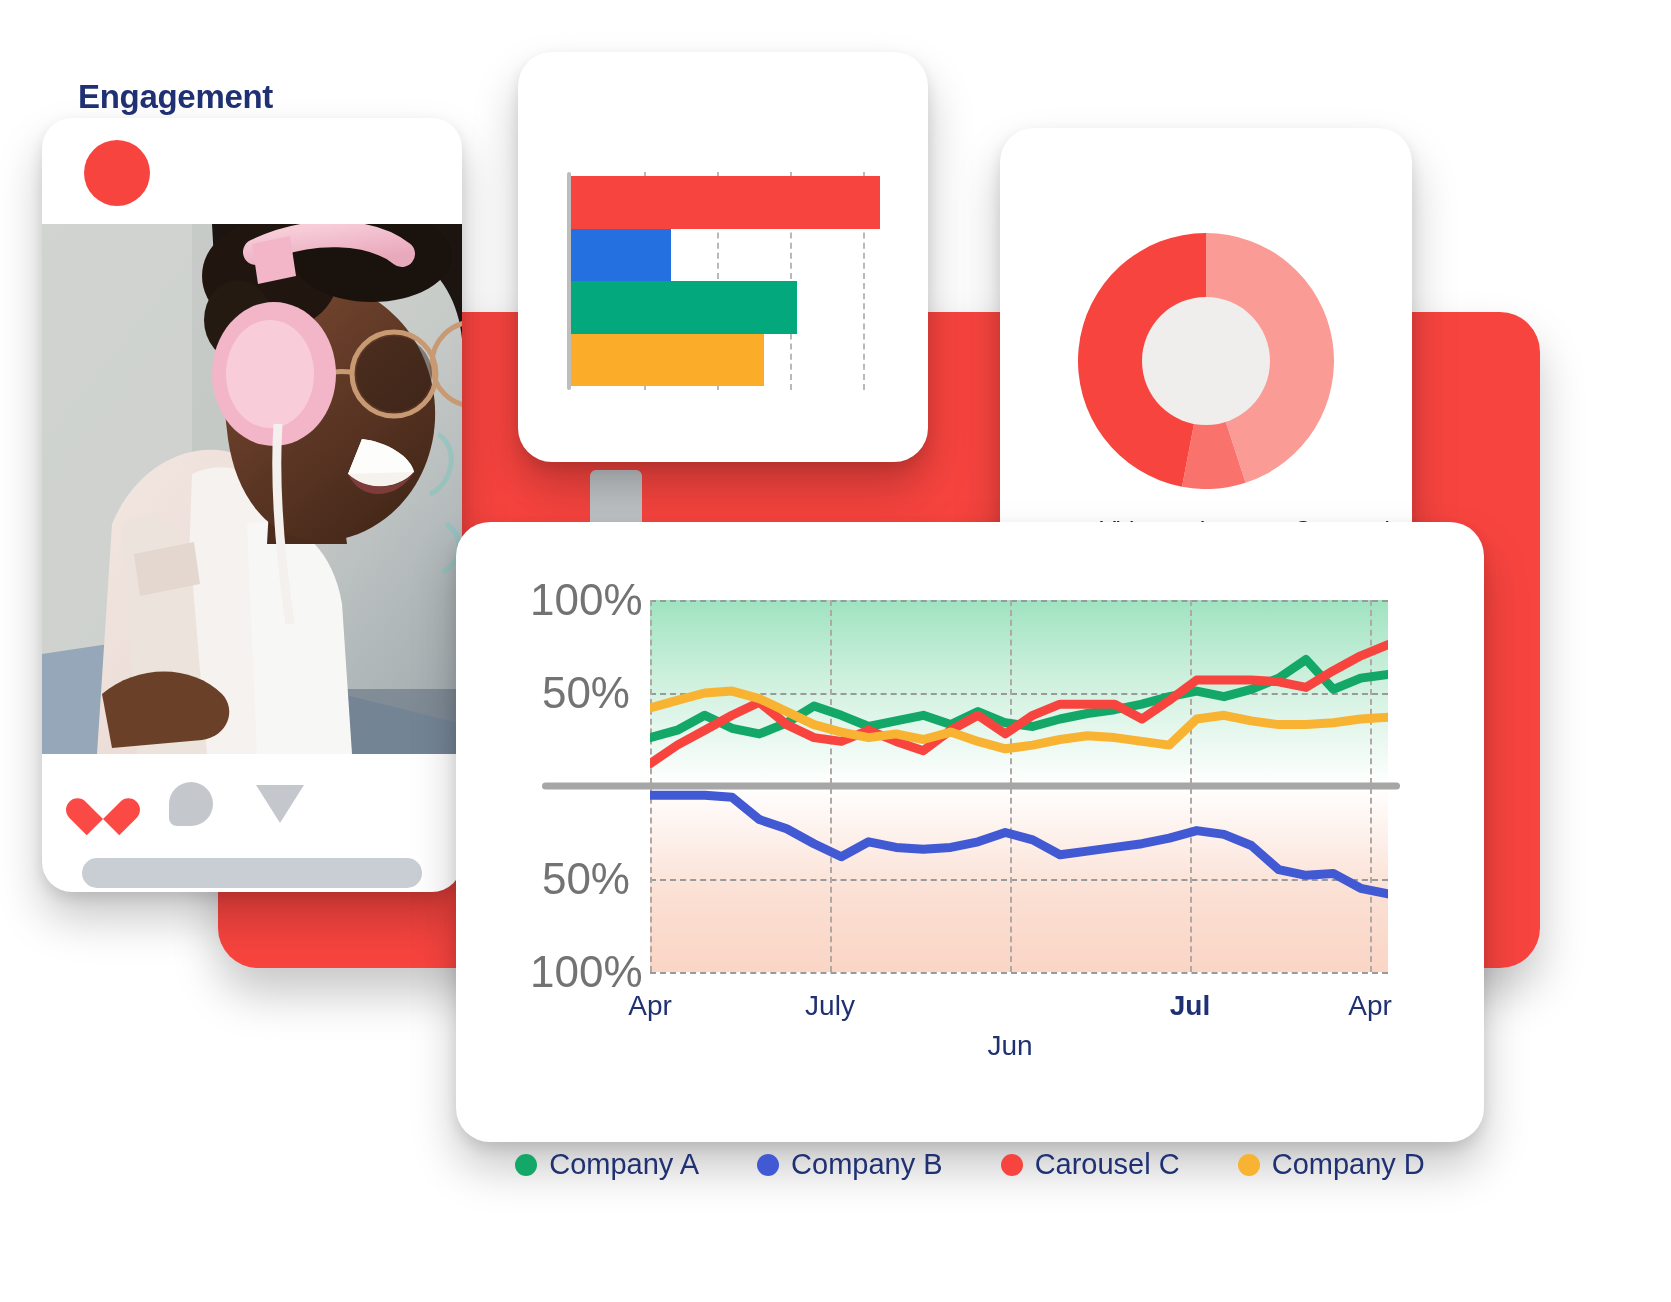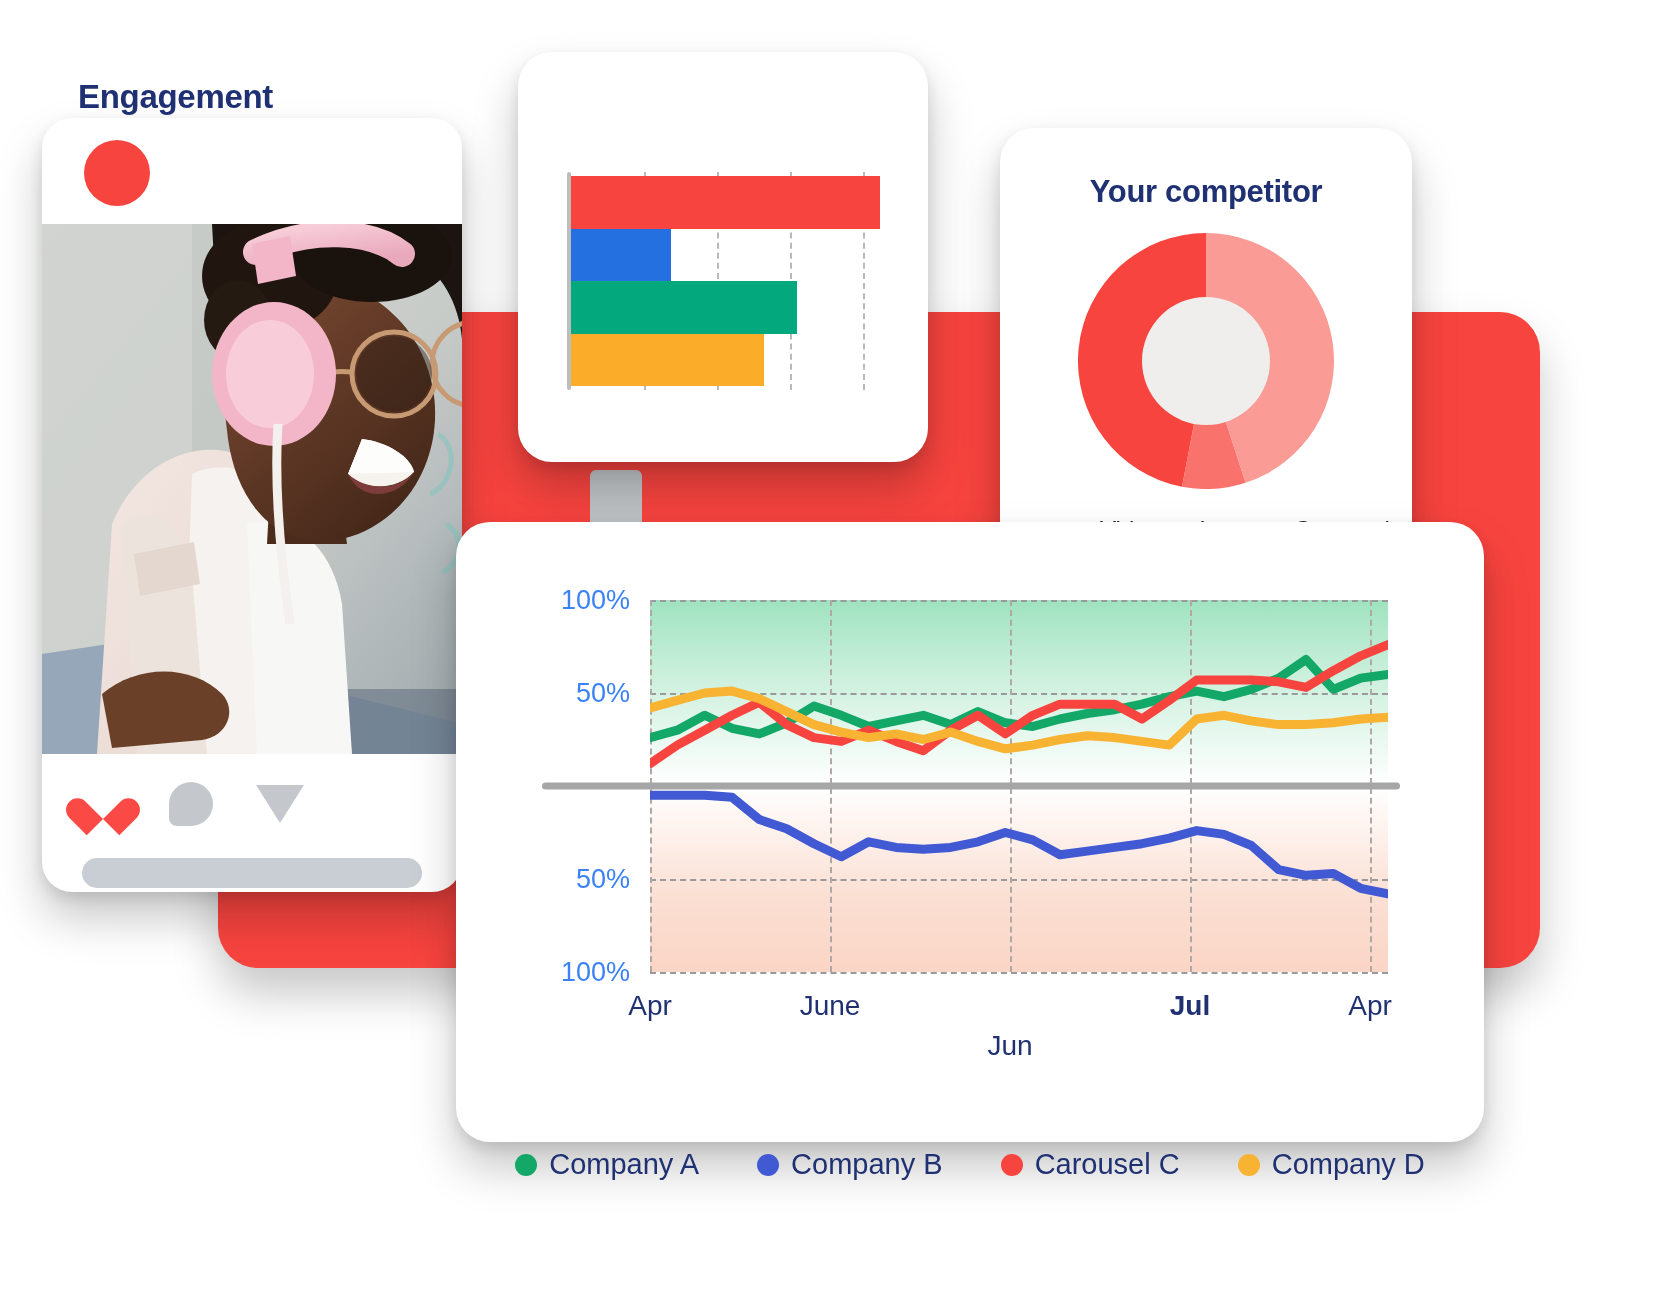--- a/index.html
+++ b/index.html
@@ -100,21 +100,21 @@
     position:absolute;left:650px;top:600px;width:738px;height:372px;
   }
   .band-top{position:absolute;left:0;top:0;width:100%;height:50%;
     background:linear-gradient(to bottom,#9fe3c0 0%,#cdf0dd 42%,#ffffff 100%);}
   .band-bot{position:absolute;left:0;top:50%;width:100%;height:50%;
     background:linear-gradient(to bottom,#ffffff 0%,#fbe0d4 58%,#fad5c5 100%);}
   .hline{position:absolute;left:0;width:100%;border-top:2px dashed #9a9a9a;}
   .vline{position:absolute;top:0;height:100%;border-left:2px dashed #b0a8a4;}
   .zeroline{position:absolute;left:-108px;top:50%;width:calc(100% + 120px);height:7px;
     background:#a6a6a6;border-radius:4px;transform:translateY(-50%);}
-  .ylab{position:absolute;color:#3b82f6;font-size:27px;transform:translateY(-50%);text-align:right;}
+  .ylab{position:absolute;color:#737373;font-size:44px;transform:translateY(-50%);text-align:right;}
   .xlab{position:absolute;color:#1f3173;font-size:28px;transform:translateX(-50%);}
   .legend{
     position:absolute;left:456px;top:1148px;width:1028px;
     display:flex;justify-content:center;gap:58px;align-items:center;
   }
   .legend-item{display:flex;align-items:center;gap:12px;}
   .legend-dot{width:22px;height:22px;border-radius:50%;}
   .legend-text{color:#1f3173;font-size:29px;}
 </style>
 </head>
@@ -221,21 +221,20 @@
     <div class="eng-grid" style="left:296px"></div>
     <div class="eng-bars" id="eng-bars">
         <div class="eng-bar" style="width: 94.6667%; background: rgb(248, 68, 63);"></div>
         <div class="eng-bar" style="width: 30.6667%; background: rgb(36, 112, 224);"></div>
         <div class="eng-bar" style="width: 69.3333%; background: rgb(3, 169, 124);"></div>
         <div class="eng-bar" style="width: 59.1111%; background: rgb(251, 173, 42);"></div>
       </div>
   </div>
 
   <div class="card comp-card">
-    <div class="card-title comp-title">Your competitor</div>
 
     <div class="donut-wrap">
       <svg width="256" height="256" viewBox="0 0 256 256">
         <g id="donut-slices">
             <path d="M128,128 L128,0 A128,128 0 0,1 167.55417527999327,249.73523408577967 Z" fill="#fb9b96"></path>
             <path d="M128,128 L167.55417527999327,249.73523408577967 A128,128 0 0,1 104.01519173302728,253.73276809327217 Z" fill="#f9736c"></path>
             <path d="M128,128 L104.01519173302728,253.73276809327217 A128,128 0 0,1 127.99999999999997,0 Z" fill="#f8443f"></path>
           </g>
       </svg>
       <div class="donut-hole"></div>
@@ -306,21 +305,21 @@
   </div>
 
   <div id="y-labels">
       <div class="ylab" style="left: 530px; width: 100px; top: 600px;">100%</div>
       <div class="ylab" style="left: 530px; width: 100px; top: 693px;">50%</div>
       <div class="ylab" style="left: 530px; width: 100px; top: 879px;">50%</div>
       <div class="ylab" style="left: 530px; width: 100px; top: 972px;">100%</div>
     </div>
   <div id="x-labels">
       <div class="xlab" style="left: 650px; top: 990px;">Apr</div>
-      <div class="xlab" style="left: 830px; top: 990px;">June</div>
+      <div class="xlab" style="left: 830px; top: 990px;">July</div>
       <div class="xlab" style="left: 1010px; top: 1030px;">Jun</div>
       <div class="xlab" style="left: 1190px; top: 990px; font-weight: bold;">Jul</div>
       <div class="xlab" style="left: 1370px; top: 990px;">Apr</div>
     </div>
 
   <div class="legend" id="legend">
       <div class="legend-item">
         <span class="legend-dot" style="background: rgb(19, 168, 104);"></span>
         <span class="legend-text">Company A</span>
       </div>

